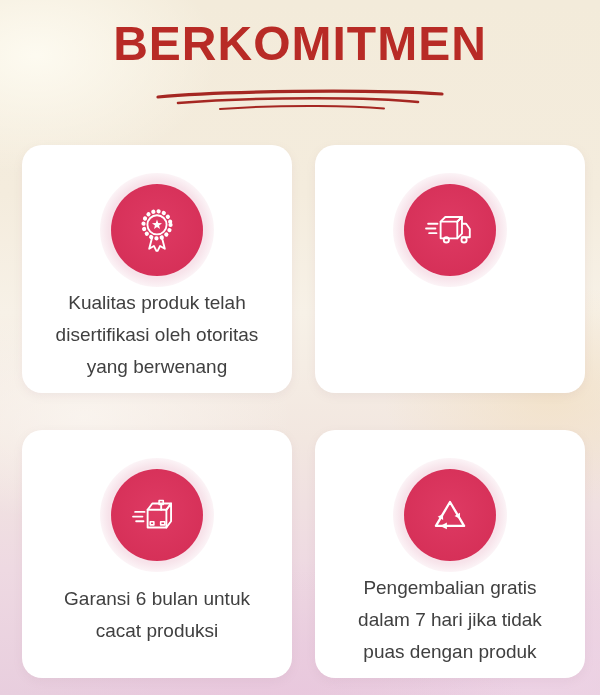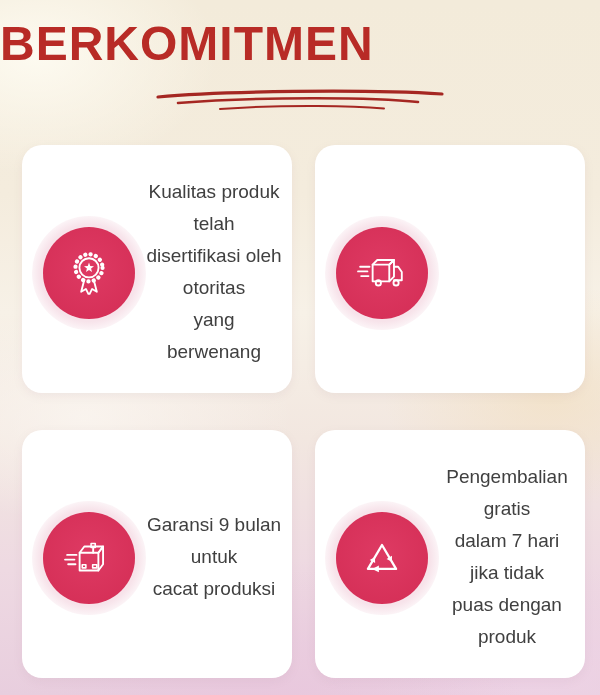--- a/index.html
+++ b/index.html
@@ -13,36 +13,37 @@
     background:
       radial-gradient(ellipse 260px 170px at 6% 8%,  rgba(255,253,244,0.85), transparent 70%),
       radial-gradient(ellipse 240px 160px at 92% 57%, rgba(242,222,188,0.60), transparent 70%),
       radial-gradient(ellipse 300px 150px at 14% 60%, rgba(252,248,243,0.70), transparent 70%),
       radial-gradient(ellipse 340px 200px at 45% 102%, rgba(233,198,221,0.85), transparent 75%),
       radial-gradient(ellipse 300px 170px at 88% 97%, rgba(238,211,230,0.90), transparent 70%),
       linear-gradient(180deg,#f3ebda 0%,#f4ecdd 28%,#f7f1e7 45%,#f2e7e0 63%,#eed9e2 82%,#e8cede 100%);
   }
   .title{
     position:absolute;top:16px;left:0;width:100%;
+    text-align:center;
     font-size:48px;font-weight:bold;letter-spacing:1px;
     color:var(--title-red,#b82b26);
   }
   .swoosh{position:absolute;top:84px;left:150px;}
   .grid{
     position:absolute;top:145px;left:22px;width:563px;
     display:grid;
     grid-template-columns:270px 270px;
     grid-template-rows:248px 248px;
     column-gap:23px;row-gap:37px;
   }
   .card{
     background:var(--card-bg,#ffffff);
     border-radius:20px;
     box-shadow:0 3px 10px rgba(170,130,150,0.10);
-    display:flex;flex-direction:row;align-items:center;
+    display:flex;flex-direction:column;align-items:center;
     padding:26px 10px 20px 10px;box-sizing:border-box;
   }
   .halo{
     width:114px;height:114px;border-radius:50%;flex:0 0 auto;
     background:radial-gradient(circle, var(--halo-pink,#f7e3ea) 0%, var(--halo-pink,#f7e3ea) 60%, rgba(247,227,236,0) 78%);
     display:flex;align-items:center;justify-content:center;
     margin-top:2px;
   }
   .disc{
     width:92px;height:92px;border-radius:50%;
@@ -125,21 +126,21 @@
             <path d="M15 19 L19.5 13 H37.5 L33 19"></path>
             <path d="M33 19 L37.5 13 V30 L33 36"></path>
             <path d="M28 14 V19"></path>
             <rect x="26" y="10" width="4" height="4" stroke-width="1.5"></rect>
             <rect x="17.5" y="30.5" width="3.5" height="3" stroke-width="1.5"></rect>
             <rect x="27.5" y="30.5" width="4" height="3" stroke-width="1.5"></rect>
           </g>
         </svg>
       </div>
     </div>
-    <div class="card-text">Garansi 9 bulan untuk
+    <div class="card-text">Garansi 6 bulan untuk
 cacat produksi</div>
   </div>
 
   <div class="card">
     <div class="halo">
       <div class="disc">
         <svg width="50" height="50" viewBox="0 0 48 48">
           <path d="M24 11.5 L37.5 34.5 H10.5 Z" stroke-width="2.2"></path>
           <g fill="#fff" stroke="none">
             <path d="M33.5 27.7 L28.4 24.9 L33.6 21.9 Z"></path>

